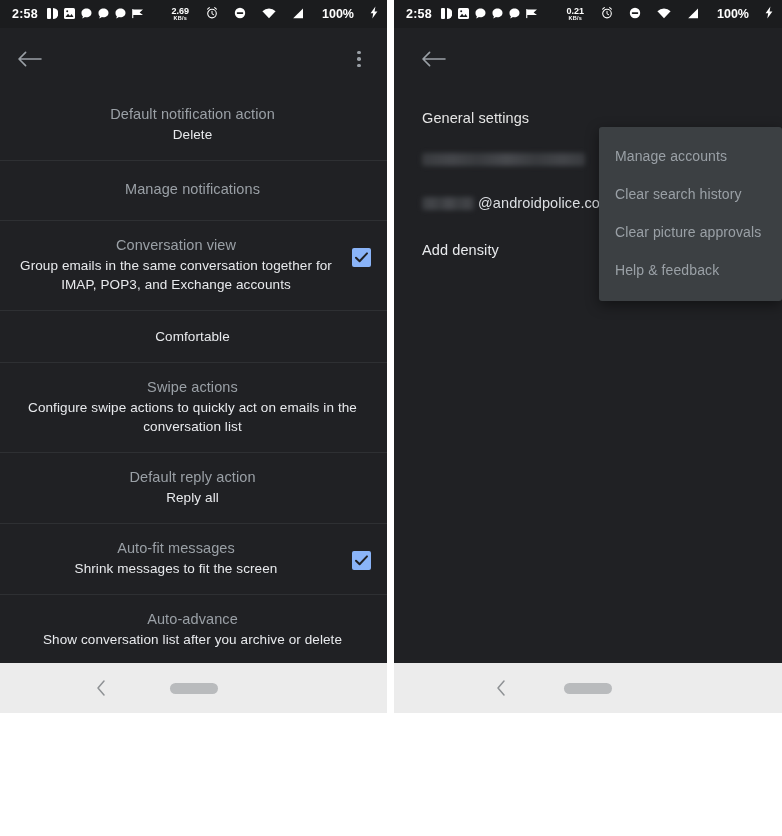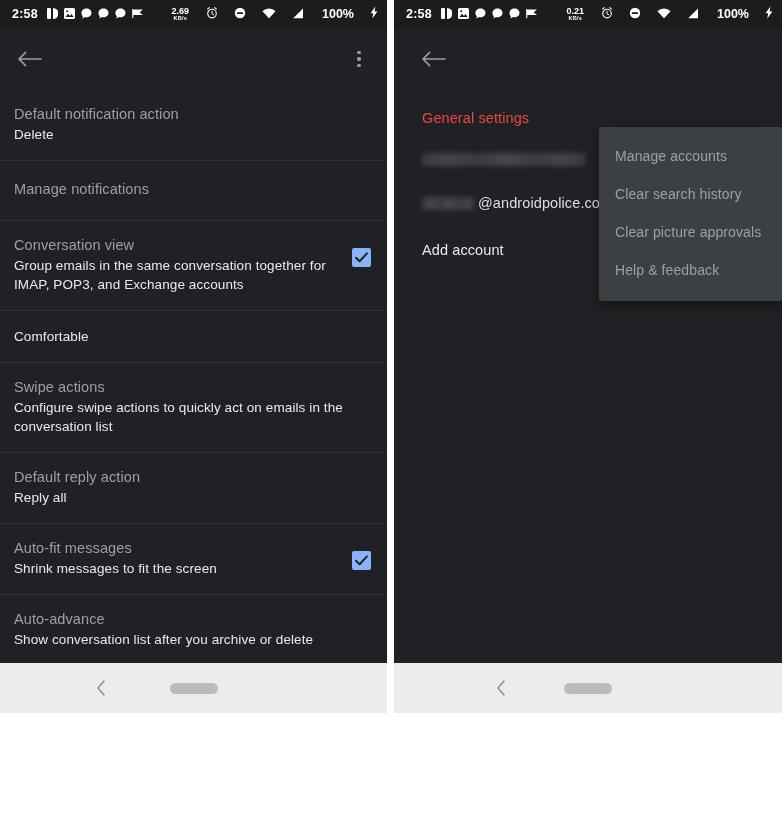--- a/index.html
+++ b/index.html
@@ -114,21 +114,21 @@
   }
   .row {
     position: relative;
     display: flex;
     align-items: flex-start;
     padding: 15px 16px 16px 14px;
     box-sizing: border-box;
     border-bottom: 1px solid #2e3033;
   }
   .row.noborder { border-bottom: none; }
-  .row-text { flex: 1 1 auto; min-width: 0; }
+  .row-text { flex: 1 1 auto; min-width: 0; text-align: center; }
   .row-title {
     font-size: 14.5px;
     color: #9aa0a6;
     line-height: 19px;
     letter-spacing: .1px;
   }
   .row-title.accent { color: #8ab4f8; font-weight: bold; font-size: 13.5px; }
   .row-sub {
     font-size: 13.5px;
     color: #e8eaed;
@@ -147,21 +147,21 @@
     position: relative;
   }
   .cb.on { background: #8ab4f8; }
   .cb.on svg { position: absolute; top: 2px; left: 2px; }
 
   .row.header-row { padding-top: 18px; padding-bottom: 10px; border-bottom: none; }
 
   
   .r-title {
     font-size: 14.5px;
-    color: #ef4444;
+    color: #e5e5e5;
     padding: 20px 16px 0 28px;
     letter-spacing: .1px;
   }
   .acct-row {
     padding: 22px 16px 0 28px;
     display: flex;
     align-items: center;
     height: 22px;
     box-sizing: content-box;
   }
@@ -514,21 +514,21 @@
 
       <div class="acct-row">
         <span class="blur-chip blur-wide"></span>
       </div>
 
       <div class="acct-row">
         <span class="blur-chip blur-narrow"></span>
         <span class="acct-domain">@androidpolice.com</span>
       </div>
 
-      <div class="add-acct">Add account</div>
+      <div class="add-acct">Add density</div>
 
       <div class="popup">
         <div class="popup-item">Manage accounts</div>
         <div class="popup-item">Clear search history</div>
         <div class="popup-item">Clear picture approvals</div>
         <div class="popup-item">Help &amp; feedback</div>
       </div>
     </div>
 
     <div class="navbar">

